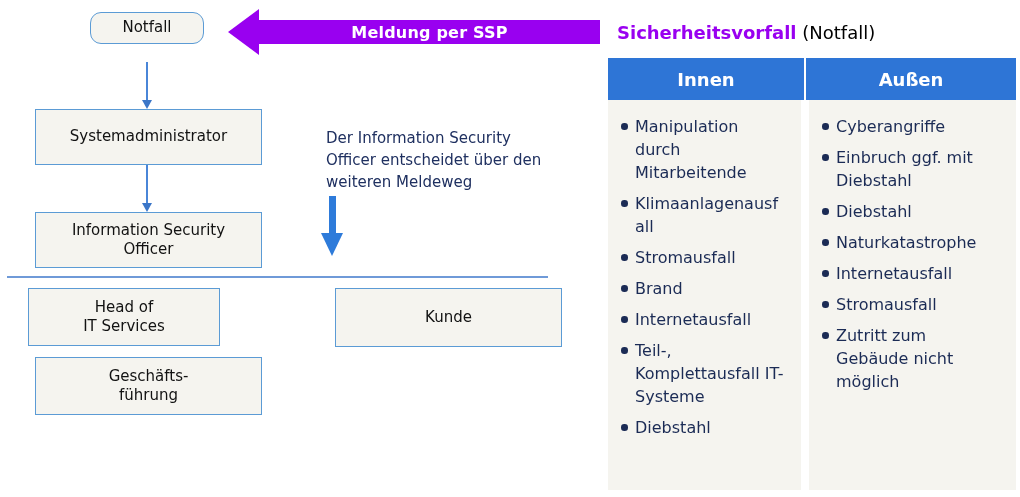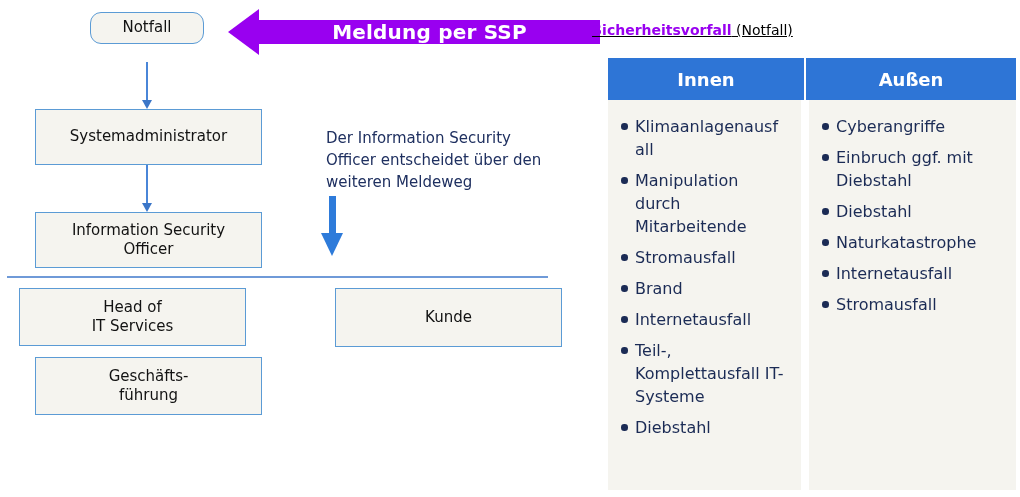--- a/index.html
+++ b/index.html
@@ -12,21 +12,21 @@
   .box {
     position:absolute; background:#F5F4EF; border:1.5px solid #5B9BD5;
     display:flex; align-items:center; justify-content:center; text-align:center;
     font-size:15px; color:#121212; line-height:1.28; white-space:pre-line;
     box-sizing:border-box;
   }
   .box.rounded { border-radius:11px; }
   .box-notfall  { left:90px;  top:12px;  width:114px; height:32px; }
   .box-sysadmin { left:35px;  top:109px; width:227px; height:56px; }
   .box-iso      { left:35px;  top:212px; width:227px; height:56px; }
-  .box-headit   { left:19px;  top:288px; width:227px; height:58px; }
+  .box-headit   { left:28px;  top:288px; width:192px; height:58px; }
   .box-gf       { left:35px;  top:357px; width:227px; height:58px; }
   .box-kunde    { left:335px; top:288px; width:227px; height:59px; }
 
   
   .vline { position:absolute; width:2px; background:#4a86d8; }
   .vline-1 { left:146px; top:62px;  height:38px; }
   .vline-2 { left:146px; top:165px; height:38px; }
   .ahead-sm {
     position:absolute; width:0; height:0;
     border-left:5px solid transparent; border-right:5px solid transparent;
@@ -38,38 +38,38 @@
   .divider { position:absolute; left:7px; top:276px; width:541px; height:2px; background:#6f9ad8; }
 
   
   .ssp-head {
     position:absolute; left:228px; top:9px; width:0; height:0;
     border-top:23px solid transparent; border-bottom:23px solid transparent;
     border-right:31px solid #9900F0;
   }
   .ssp-body {
     position:absolute; left:259px; top:20px; width:341px; height:24px;
-    background:#9900F0; color:#ffffff; font-weight:bold; font-size:20px;
+    background:#9900F0; color:#ffffff; font-weight:bold; font-size:16px;
     display:flex; align-items:center; justify-content:center; letter-spacing:0.2px;
   }
 
   
   .annotation {
     position:absolute; left:326px; top:127px; width:240px;
     font-size:15px; line-height:22px; color:#1f3060; white-space:pre-line;
   }
   .note-arrow-stem { position:absolute; left:329px; top:196px; width:7px; height:37px; background:#2e7bda; }
   .note-arrow-head {
     position:absolute; left:321px; top:233px; width:0; height:0;
     border-left:11.5px solid transparent; border-right:11.5px solid transparent;
     border-top:23px solid #2e7bda;
   }
 
   
-  .rtitle { position:absolute; left:592px; top:22px; font-size:14px; color:#000000; white-space:nowrap;text-decoration:underline; }
+  .rtitle { position:absolute; left:617px; top:22px; font-size:18px; color:#000000; white-space:nowrap; }
   .rtitle .hl { color:#9900F0; font-weight:bold; }
 
   
   .itable {
     position:absolute; left:608px; top:58px; width:370px; height:432px;
     display:grid; grid-template-columns:193px 207px; column-gap:8px;
   }
   .tcol { display:flex; flex-direction:column; min-width:0; }
   .thead {
     height:42px; background:#2E75D6; color:#ffffff; font-weight:bold; font-size:18px;
@@ -119,36 +119,37 @@
 
 <div class="rtitle">
   <span class="hl">Sicherheitsvorfall</span><span> (Notfall)</span>
 </div>
 
 <div class="itable">
   <div class="tcol">
     <div class="thead inner-left">Innen</div>
     <div class="tbody">
       <ul class="blist left">
+          <li>Manipulation durch Mitarbeitende</li>
           <li>Klimaanlagenausfall</li>
-          <li>Manipulation durch Mitarbeitende</li>
           <li>Stromausfall</li>
           <li>Brand</li>
           <li>Internetausfall</li>
           <li>Teil-, Komplettausfall IT-Systeme</li>
           <li>Diebstahl</li>
         </ul>
     </div>
   </div>
   <div class="tcol">
     <div class="thead inner-right">Außen</div>
     <div class="tbody">
       <ul class="blist right">
           <li>Cyberangriffe</li>
           <li>Einbruch ggf. mit Diebstahl</li>
           <li>Diebstahl</li>
           <li>Naturkatastrophe</li>
           <li>Internetausfall</li>
           <li>Stromausfall</li>
+          <li>Zutritt zum Gebäude nicht möglich</li>
         </ul>
     </div>
   </div>
 </div>
 
 </body></html>

